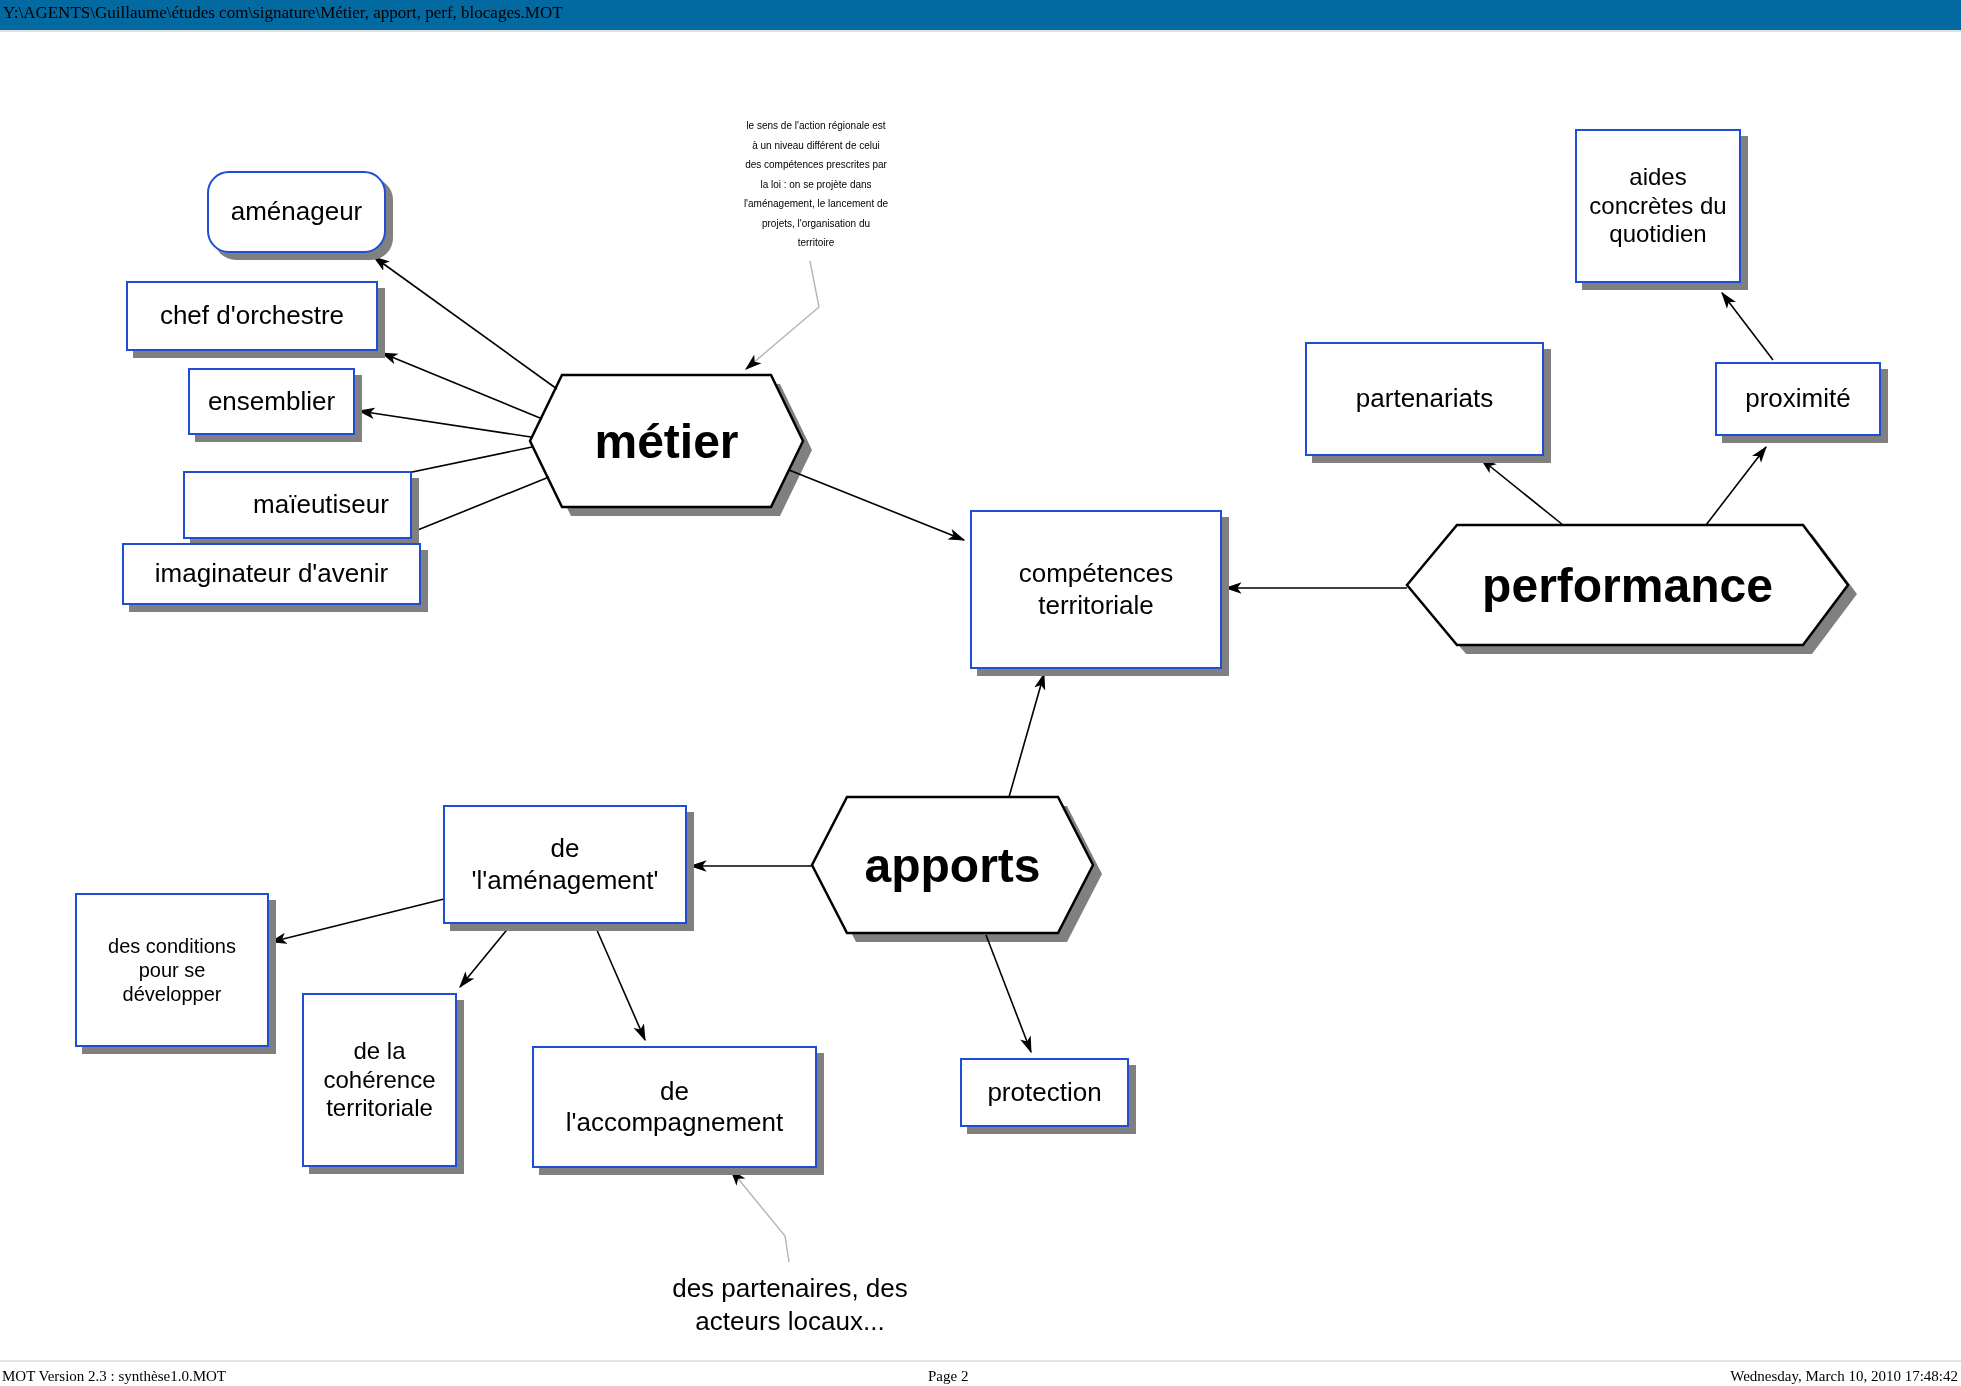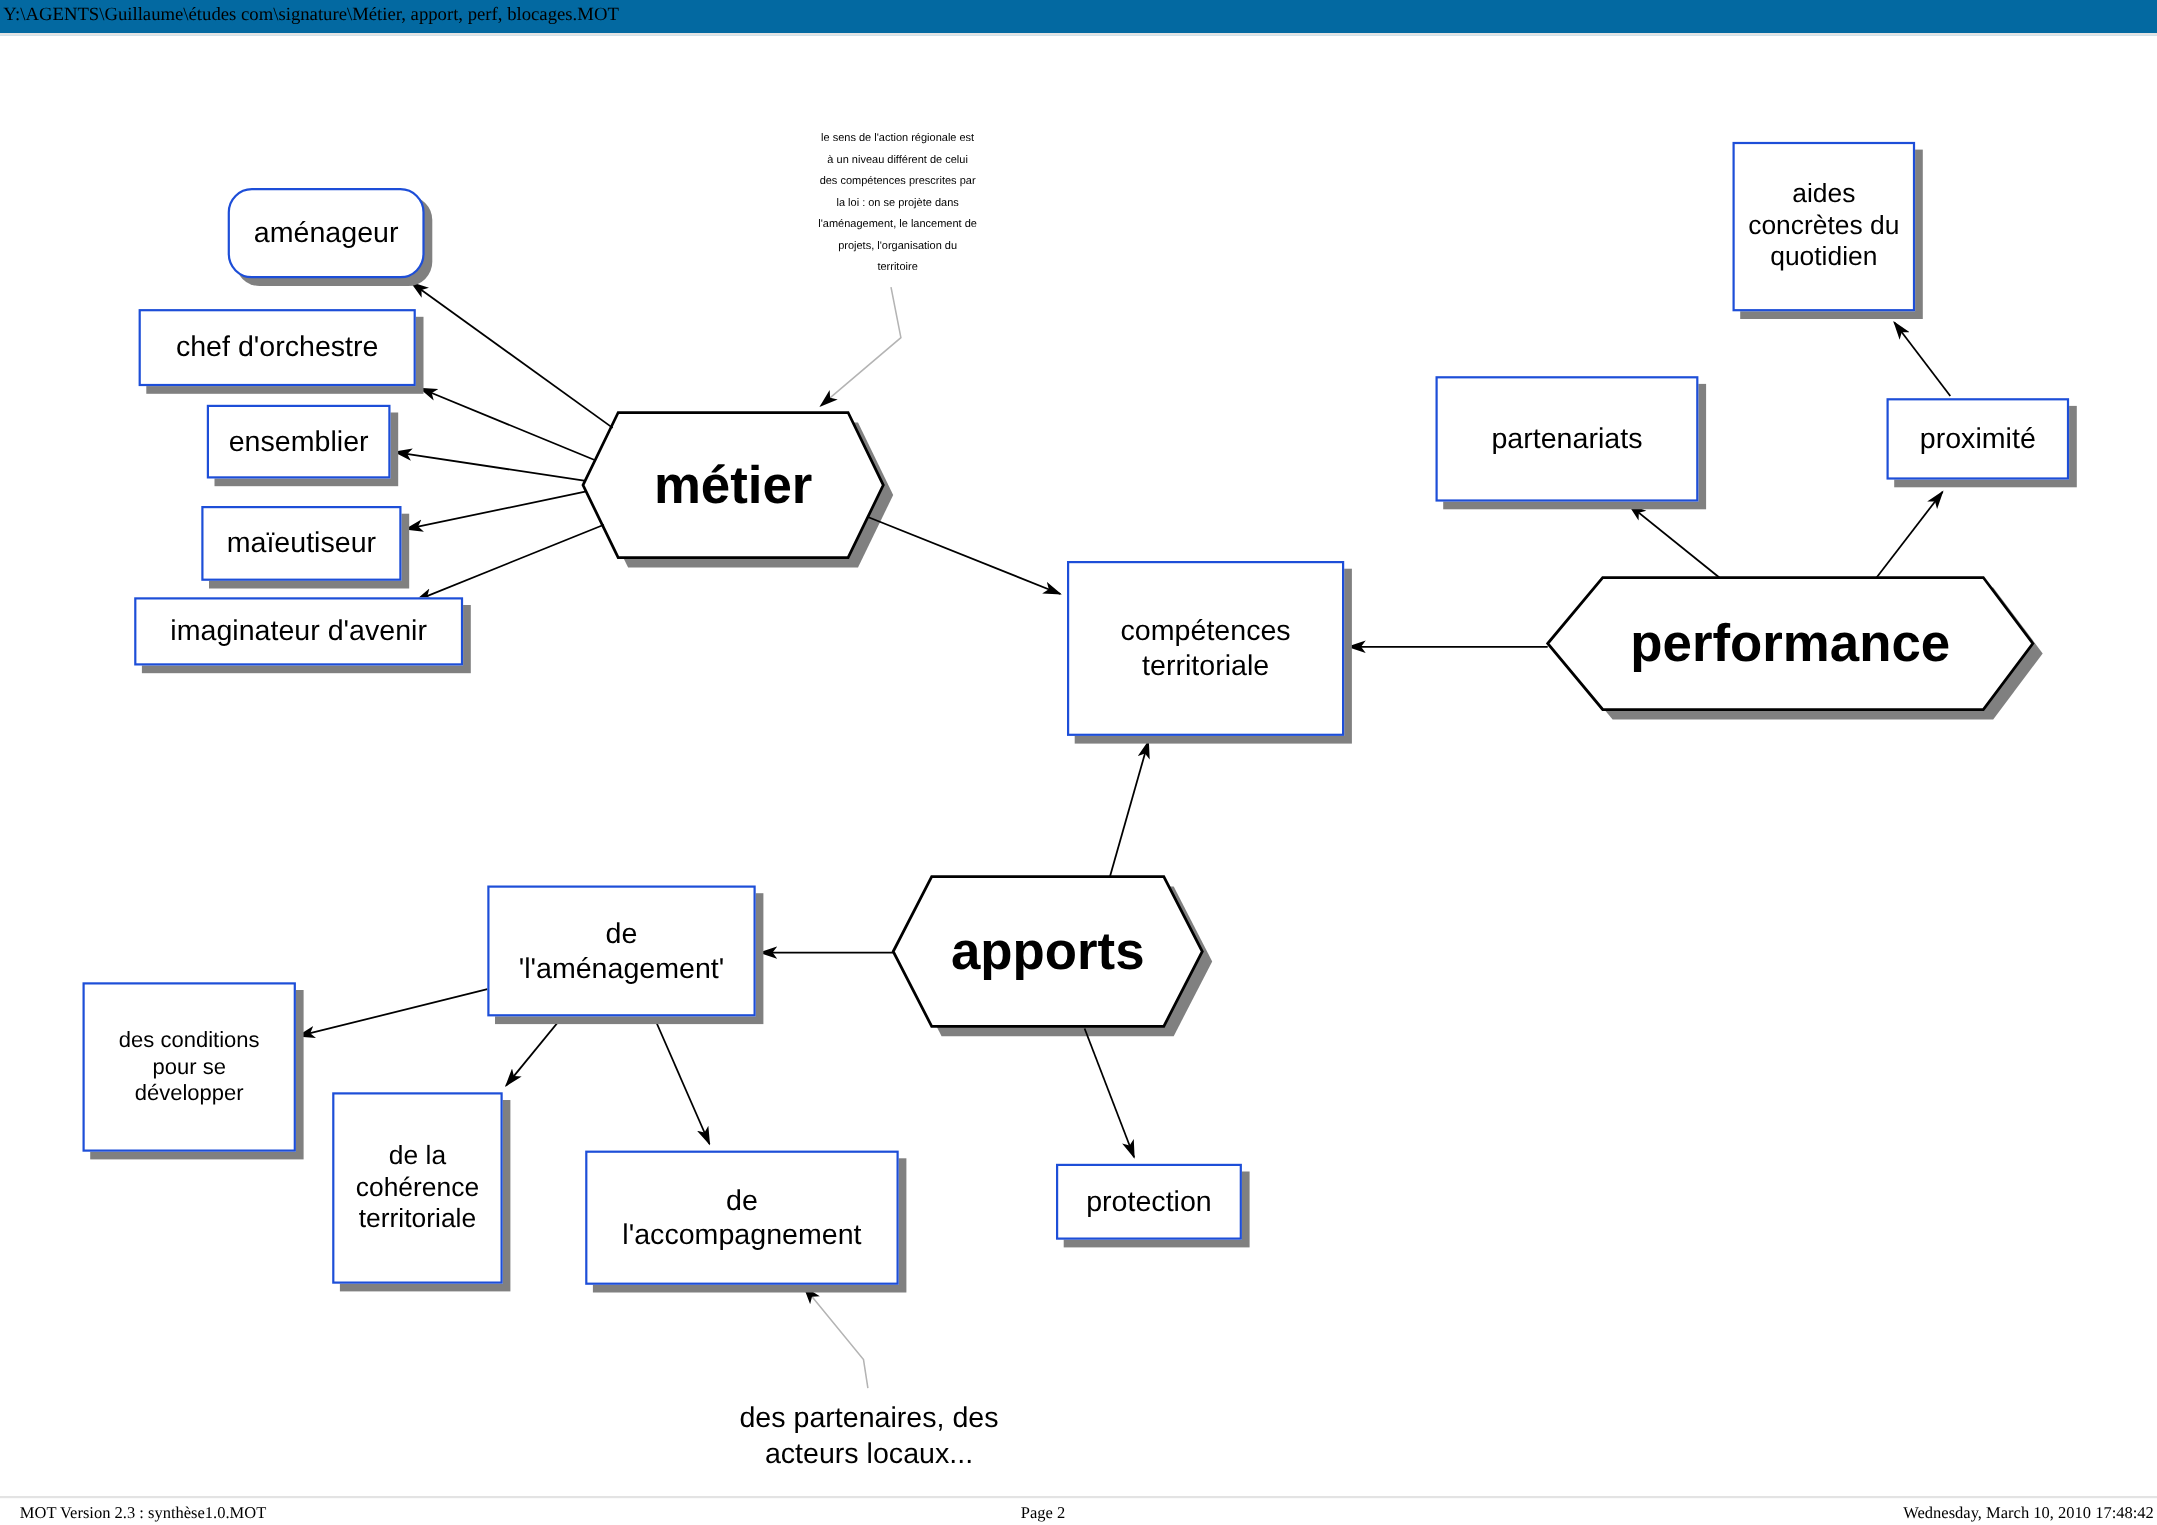--- a/index.html
+++ b/index.html
@@ -5,38 +5,38 @@
   html,body{margin:0;padding:0;background:#ffffff;}
   #stage{position:relative;width:1961px;height:1386px;background:#fff;overflow:hidden;
          font-family:"Liberation Sans",sans-serif;}
   
   #header{position:absolute;left:0;top:0;width:1961px;height:30px;background:#0369a1;
           border-bottom:2px solid #e3e3e3;padding-left:28px;}
   #header .path{position:absolute;left:3px;top:3px;font-family:"Liberation Serif",serif;
           font-size:17px;color:#000;white-space:nowrap;}
   #footer{position:absolute;left:0;top:1360px;width:1961px;height:26px;background:#fff;
           border-top:2px solid #e3e3e3;font-family:"Liberation Serif",serif;font-size:15px;color:#000;}
-  #footer .fl{position:absolute;left:2px;top:6px;white-space:nowrap;margin-left:16px;}
+  #footer .fl{position:absolute;left:2px;top:6px;white-space:nowrap;}
   #footer .fc{position:absolute;left:928px;top:6px;white-space:nowrap;}
   #footer .fr{position:absolute;right:3px;top:6px;white-space:nowrap;}
   
   #links{position:absolute;left:0;top:0;z-index:1;}
   .node{position:absolute;z-index:2;background:#fff;border:2px solid #1d4ed8;
         box-shadow:7px 7px 0 #808080;display:flex;align-items:center;justify-content:center;
         text-align:center;font-size:26px;color:#000;line-height:1.2;white-space:pre-line;}
   .hexlabel{position:absolute;z-index:3;display:flex;align-items:center;justify-content:center;
         font-weight:bold;font-size:48px;color:#000;text-align:center;}
   .annotation{position:absolute;z-index:2;text-align:center;color:#000;white-space:pre-line;}
   #note-metier{left:655px;top:116px;width:322px;font-size:10px;line-height:19.5px;}
   #note-accomp{left:629px;top:1272px;width:322px;font-size:26px;line-height:33px;}
   
   #n-amenageur{left:207px;top:171px;width:175px;height:78px;border-radius:22px;}
   #n-chef{left:126px;top:281px;width:248px;height:66px;}
   #n-ensemblier{left:188px;top:368px;width:163px;height:63px;}
-  #n-maieutiseur{left:183px;top:460px;width:178px;height:64px;}
+  #n-maieutiseur{left:183px;top:471px;width:178px;height:64px;padding-left:47px;}
   #n-imaginateur{left:122px;top:543px;width:295px;height:58px;}
   #n-competences{left:970px;top:510px;width:248px;height:155px;}
   #n-partenariats{left:1305px;top:342px;width:235px;height:110px;}
   #n-proximite{left:1715px;top:362px;width:162px;height:70px;}
   #n-aides{left:1575px;top:129px;width:162px;height:150px;font-size:24px;}
   #n-amenagement{left:443px;top:805px;width:240px;height:115px;}
   #n-conditions{left:75px;top:893px;width:190px;height:150px;font-size:20px;}
   #n-coherence{left:302px;top:993px;width:151px;height:170px;font-size:24px;}
   #n-accompagnement{left:532px;top:1046px;width:281px;height:118px;}
   #n-protection{left:960px;top:1058px;width:165px;height:65px;}

